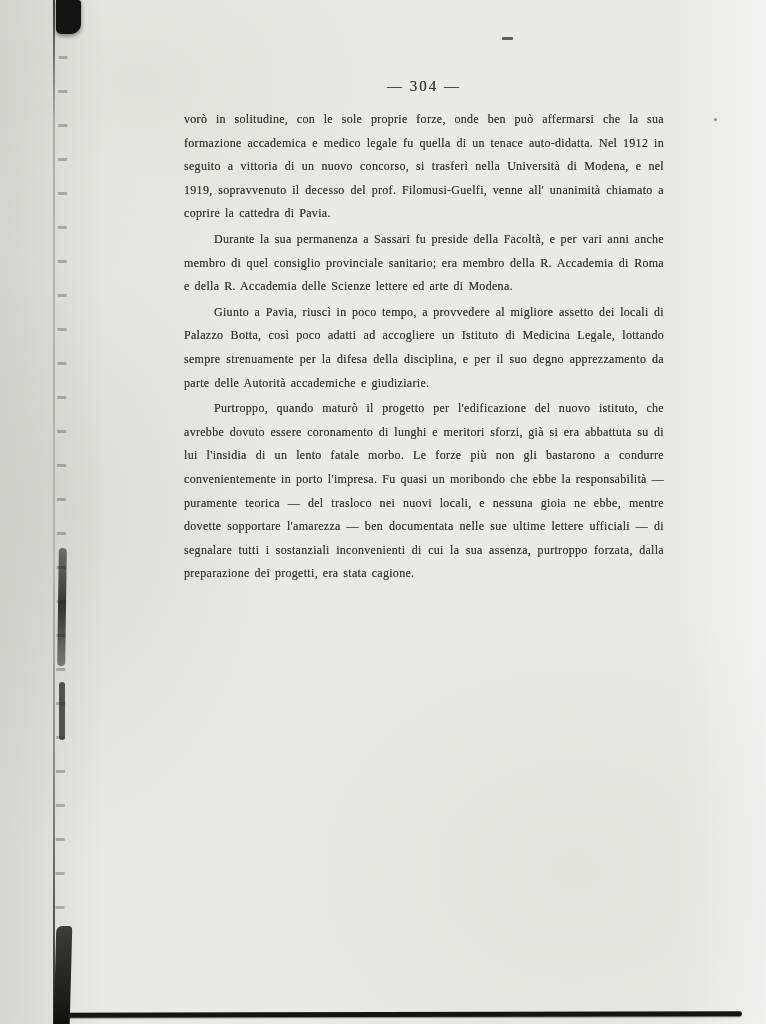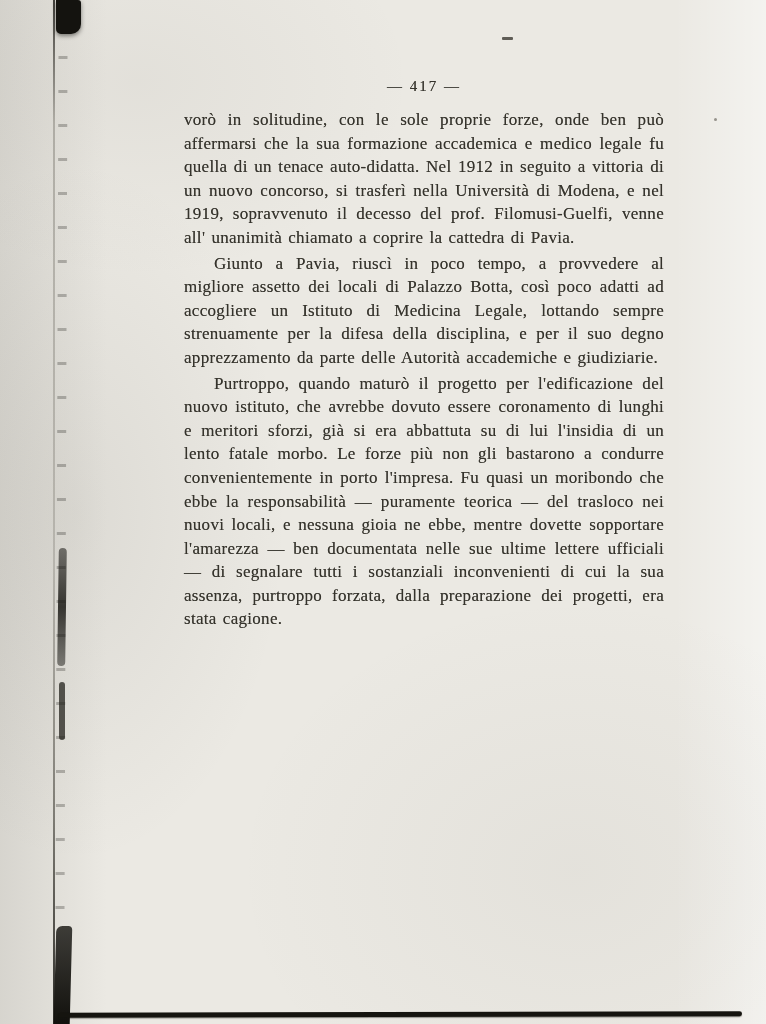--- a/index.html
+++ b/index.html
@@ -30,21 +30,21 @@
     letter-spacing: 2px;
     color: var(--ink, #35332c);
     text-shadow: 0 0 .5px rgba(53,51,44,.65);
   }
 
   .text-block {
     position: absolute;
     top: 108px;
     left: 184px;
     width: 480px;
-    font-size: 17px;
+    font-size: 12px;
     line-height: 23.6px;
     text-align: justify;
     letter-spacing: .3px;
     word-spacing: 1.6px;
     text-shadow: 0 0 .5px rgba(53,51,44,.6);
   }
 
   .text-block p { text-indent: 30px; margin-bottom: 2px; }
   .text-block p.continuation { text-indent: 0; }
 
@@ -122,21 +122,22 @@
   <div class="artifact edge-line"></div>
   <div class="artifact stitch-marks"></div>
   <div class="artifact corner-blob"></div>
   <div class="artifact streak-mid"></div>
   <div class="artifact streak-low"></div>
   <div class="artifact blob-bottom"></div>
   <div class="artifact bottom-rule"></div>
   <div class="artifact speck-top"></div>
   <div class="artifact speck-right"></div>
 
-  <div class="page-number">— 417 —</div>
+  <div class="page-number">— 304 —</div>
 
   <div class="text-block">
     <p class="continuation">vorò in solitudine, con le sole proprie forze, onde ben può affermarsi che la sua formazione accademica e medico legale fu quella di un tenace auto-didatta. Nel 1912 in seguito a vittoria di un nuovo concorso, si trasferì nella Università di Modena, e nel 1919, sopravvenuto il decesso del prof. Filomusi-Guelfi, venne all' unanimità chiamato a coprire la cattedra di Pavia.</p>
+    <p>Durante la sua permanenza a Sassari fu preside della Facoltà, e per vari anni anche membro di quel consiglio provinciale sanitario; era membro della R. Accademia di Roma e della R. Accademia delle Scienze lettere ed arte di Modena.</p>
     <p>Giunto a Pavia, riuscì in poco tempo, a provvedere al migliore assetto dei locali di Palazzo Botta, così poco adatti ad accogliere un Istituto di Medicina Legale, lottando sempre strenuamente per la difesa della disciplina, e per il suo degno apprezzamento da parte delle Autorità accademiche e giudiziarie.</p>
     <p>Purtroppo, quando maturò il progetto per l'edificazione del nuovo istituto, che avrebbe dovuto essere coronamento di lunghi e meritori sforzi, già si era abbattuta su di lui l'insidia di un lento fatale morbo. Le forze più non gli bastarono a condurre convenientemente in porto l'impresa. Fu quasi un moribondo che ebbe la responsabilità — puramente teorica — del trasloco nei nuovi locali, e nessuna gioia ne ebbe, mentre dovette sopportare l'amarezza — ben documentata nelle sue ultime lettere ufficiali — di segnalare tutti i sostanziali inconvenienti di cui la sua assenza, purtroppo forzata, dalla preparazione dei progetti, era stata cagione.</p>
   </div>
 
 </div>
 
 </body></html>

